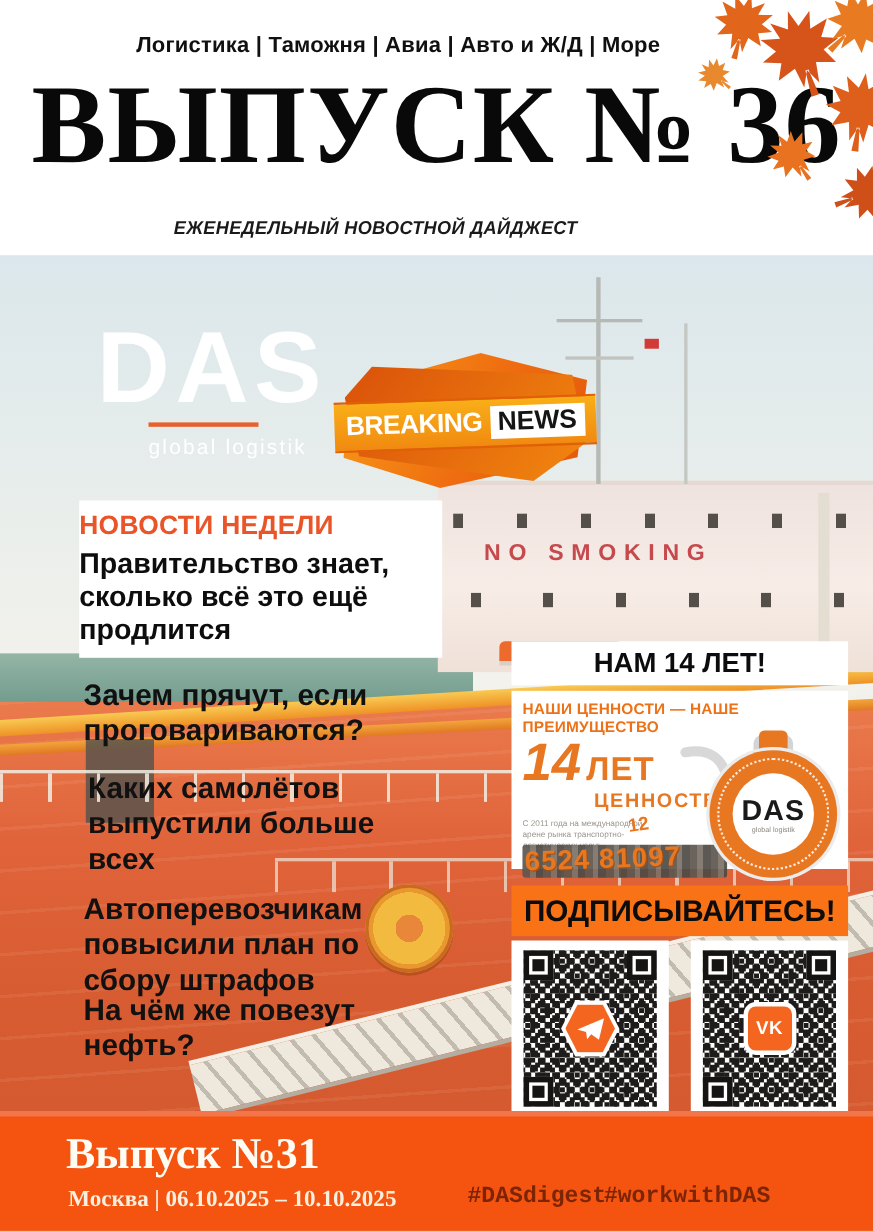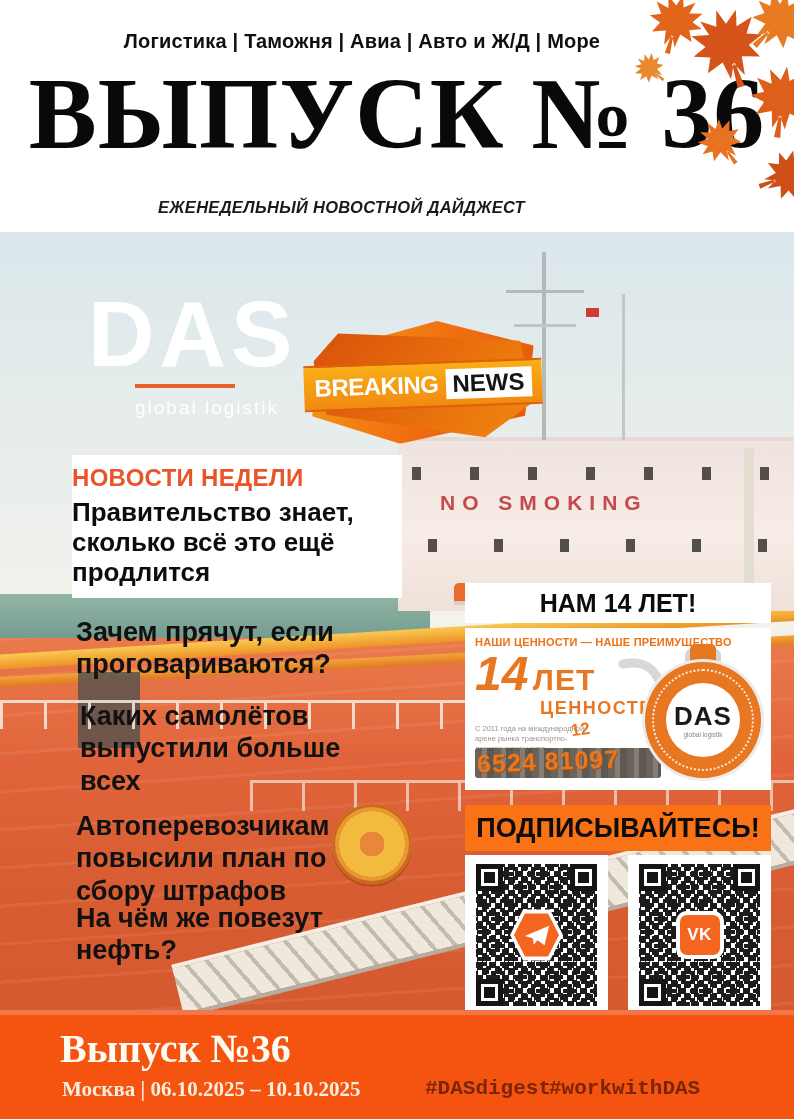--- a/index.html
+++ b/index.html
@@ -91,21 +91,21 @@
   .h1{top:616px;left:76px;}
   .h2{top:700px;left:80px;width:300px;}
   .h3{top:810px;left:76px;}
   .h4{top:902px;left:76px;}
 
   
   .nam-banner{position:absolute;top:583px;left:465px;width:306px;height:40px;background:#fff;
     text-align:center;line-height:40px;font-size:25px;font-weight:bold;color:#0c0c0c;}
   .anni-card{position:absolute;top:628px;left:465px;width:306px;height:162px;background:#fff;
     box-sizing:border-box;padding:8px 10px;}
-  .card-heading{color:#ed7117;font-size:11px;font-weight:bold;letter-spacing:.2px;}
+  .card-heading{color:#ed7117;font-size:14px;font-weight:bold;letter-spacing:.2px;}
   .card-body{position:relative;height:130px;margin-top:2px;}
   .big-years{color:#e87722;line-height:1;}
   .big-number{font-size:48px;font-weight:bold;font-style:italic;}
   .big-word{font-size:30px;font-weight:bold;letter-spacing:1px;}
   .sub-word{color:#e87722;font-size:18px;font-weight:bold;letter-spacing:1.5px;margin:0 0 0 52px;padding-left:13px;}
   .since{color:#9a958e;font-size:7.5px;line-height:1.35;width:118px;margin-top:5px;}
   .crowd{position:absolute;left:0;bottom:2px;width:186px;height:30px;border-radius:3px;opacity:.92;
     background:repeating-linear-gradient(90deg,#5d564e 0 7px,#7b7268 7px 12px,#4e4a44 12px 19px);}
   .balloons-top{position:absolute;left:96px;bottom:40px;color:#e87722;font-weight:bold;
     font-size:17px;transform:rotate(-8deg);}
@@ -303,19 +303,19 @@
       <div class="finder f-bl"></div>
       <div class="qr-center">
         <div class="vk-badge">
             <span class="vk-text">VK</span>
           </div>
       </div>
     </div>
   </div>
 
   <div class="footer">
-    <div class="footer-issue">Выпуск №36</div>
+    <div class="footer-issue">Выпуск №31</div>
     <div class="footer-loc">Москва | 06.10.2025 – 10.10.2025</div>
     <div class="footer-tag tag1">#DASdigest</div>
     <div class="footer-tag tag2">#workwithDAS</div>
   </div>
 
 </div>
 
 </body></html>

